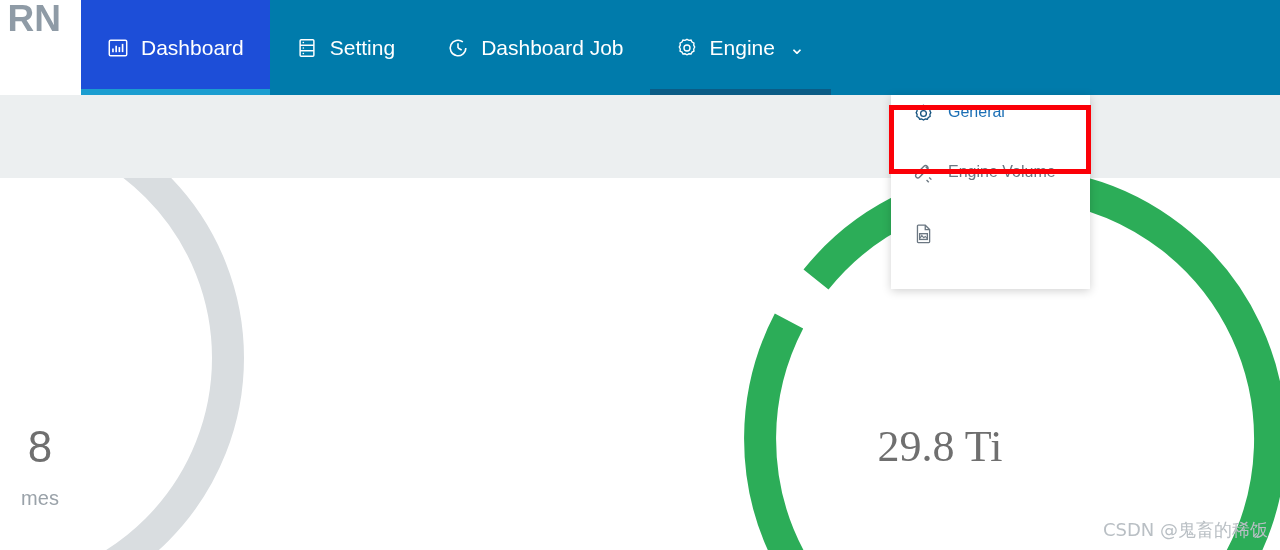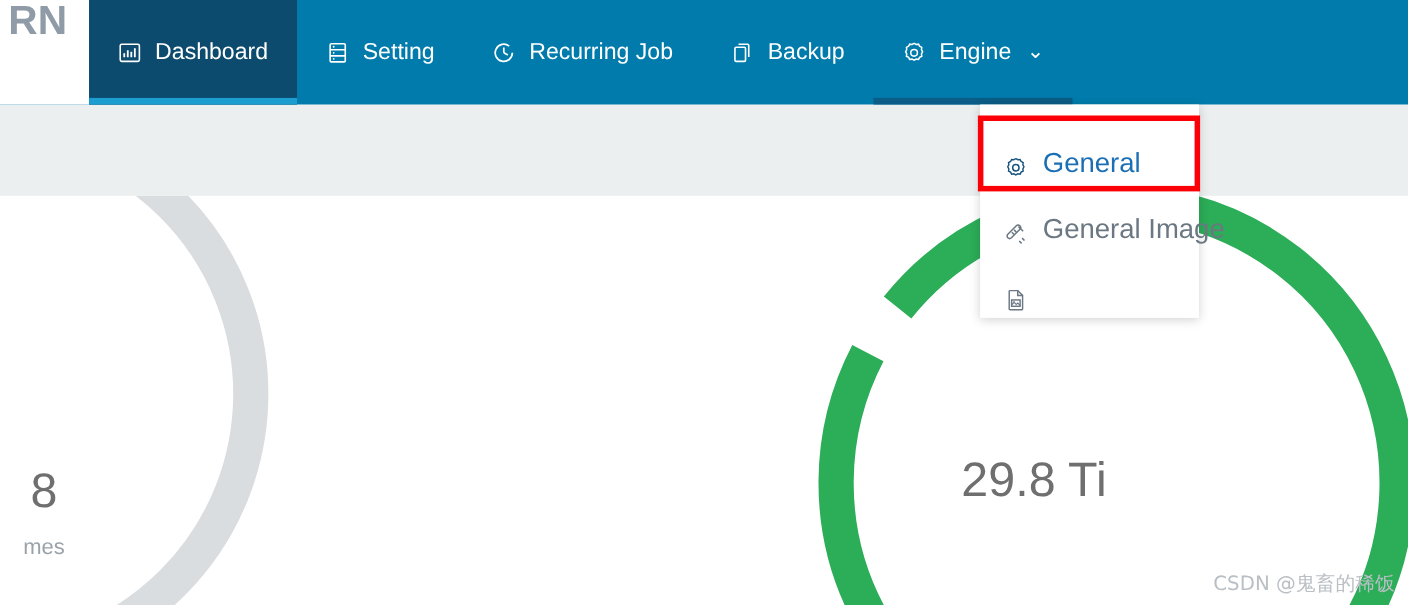--- a/index.html
+++ b/index.html
@@ -69,21 +69,21 @@
     height: 95px;
     color: #ffffff;
     font-size: 21px;
     white-space: nowrap;
     cursor: pointer;
     user-select: none;
   }
   .nav-item .nav-label { line-height: 1; }
 
   .nav-item.active {
-    background: #0c4a6e;
+    background: #1d4ed8;
   }
   .nav-item.active::after {
     content: "";
     position: absolute;
     left: 0; right: 0; bottom: 0;
     height: 6px;
     background: #1b9dd0;
   }
   .nav-item.open::after {
     content: "";
@@ -126,25 +126,25 @@
     left: 891px;
     top: 95px;
     width: 199px;
     background: #ffffff;
     box-shadow: 0 2px 9px rgba(0,0,0,0.18);
     padding: 8px 0 6px 0;
     z-index: 40;
   }
   .menu-item {
     display: flex;
-    align-items: flex-end;
+    align-items: flex-start;
     gap: 14px;
     height: 60px;
     padding: 0 0 0 22px;
-    font-size: 25px;
+    font-size: 16px;
     color: #6b7782;
     cursor: pointer;
     white-space: nowrap;
   }
   .menu-item .menu-icon {
     display: inline-flex;
     align-items: center;
     justify-content: center;
     width: 21px;
     height: 21px;
@@ -201,21 +201,21 @@
   }
   .gauge-caption {
     margin-top: 19px;
     font-size: 20px;
     color: #9aa2a9;
     line-height: 1;
     white-space: nowrap;
   }
 
   .labels-left  { left: -160px; top: 247px; }
-  .labels-right { left: 740px;  top: 237px; }
+  .labels-right { left: 740px;  top: 247px; font-family: Liberation Serif, serif; }
 
   
   .watermark {
     position: absolute;
     right: 12px;
     bottom: 8px;
     font-size: 18px;
     color: #b9bfc4;
     z-index: 50;
     white-space: nowrap;
@@ -291,32 +291,23 @@
       </div>
 
       <div class="nav-item">
         <span class="nav-icon">
           <svg width="22" height="22" viewBox="0 0 24 24" fill="none" stroke="#ffffff" stroke-width="1.7">
             <path d="M20.5 12a8.5 8.5 0 1 1 -3.2 -6.65"></path>
             <line x1="12" y1="6.8" x2="12" y2="12"></line>
             <line x1="12" y1="12" x2="16" y2="14.2"></line>
           </svg>
         </span>
-        <span class="nav-label">Recurring Job</span>
+        <span class="nav-label">Dashboard Job</span>
       </div>
 
-      <div class="nav-item">
-        <span class="nav-icon">
-          <svg width="22" height="22" viewBox="0 0 24 24" fill="none" stroke="#ffffff" stroke-width="1.6">
-            <path d="M8 3.5 h9 a1.2 1.2 0 0 1 1.2 1.2 v11.5"></path>
-            <rect x="4.5" y="6.5" width="10.5" height="14" rx="1.2"></rect>
-          </svg>
-        </span>
-        <span class="nav-label">Backup</span>
-      </div>
 
       <div class="nav-item open">
         <span class="nav-icon">
           <svg width="22" height="22" viewBox="0 0 24 24" fill="none" stroke="#ffffff" stroke-width="1.5">
             <path d="M12 2.6 l2.1 1.1 2.3 -0.3 1.1 2.1 2.1 1.1 -0.3 2.3 1.1 2.1 -1.1 2.1 0.3 2.3 -2.1 1.1 -1.1 2.1 -2.3 -0.3 -2.1 1.1 -2.1 -1.1 -2.3 0.3 -1.1 -2.1 -2.1 -1.1 0.3 -2.3 -1.1 -2.1 1.1 -2.1 -0.3 -2.3 2.1 -1.1 1.1 -2.1 2.3 0.3 z"></path>
             <circle cx="12" cy="12" r="3.3"></circle>
           </svg>
         </span>
         <span class="nav-label">Engine</span>
         <span class="caret">⌄</span>
@@ -341,21 +332,21 @@
       <span class="menu-icon">
         <svg width="21" height="21" viewBox="0 0 24 24" fill="none" stroke="currentColor" stroke-width="1.6">
           <path d="M14.6 4.4 l5 5"></path>
           <path d="M16.2 7.4 l-8.8 8.8 a2.6 2.6 0 0 1 -3.7 -3.7 l8.8 -8.8 a2.6 2.6 0 0 1 3.7 3.7 z"></path>
           <line x1="10.2" y1="8.0" x2="12.6" y2="10.4"></line>
           <line x1="7.8" y1="10.4" x2="10.2" y2="12.8"></line>
           <line x1="18.5" y1="16.5" x2="21" y2="19"></line>
           <line x1="15.5" y1="19.5" x2="18" y2="22"></line>
         </svg>
       </span>
-      <span>General Image</span>
+      <span>Engine Volume</span>
     </div>
 
     <div class="menu-item">
       <span class="menu-icon">
         <svg width="21" height="21" viewBox="0 0 24 24" fill="none" stroke="currentColor" stroke-width="1.5">
           <path d="M6 2.5 h8 l5 5 v14 a0.9 0.9 0 0 1 -0.9 0.9 H6 a0.9 0.9 0 0 1 -0.9 -0.9 V3.4 A0.9 0.9 0 0 1 6 2.5 z"></path>
           <path d="M14 2.5 v5 h5"></path>
           <rect x="7.6" y="12.2" width="8.8" height="6.6"></rect>
           <path d="M7.6 17.2 l2.6 -2.6 2.2 2.2 1.6 -1.4 2.4 2.4" stroke-width="1.2"></path>
           <circle cx="10" cy="13.9" r="0.7" fill="currentColor" stroke="none"></circle>

